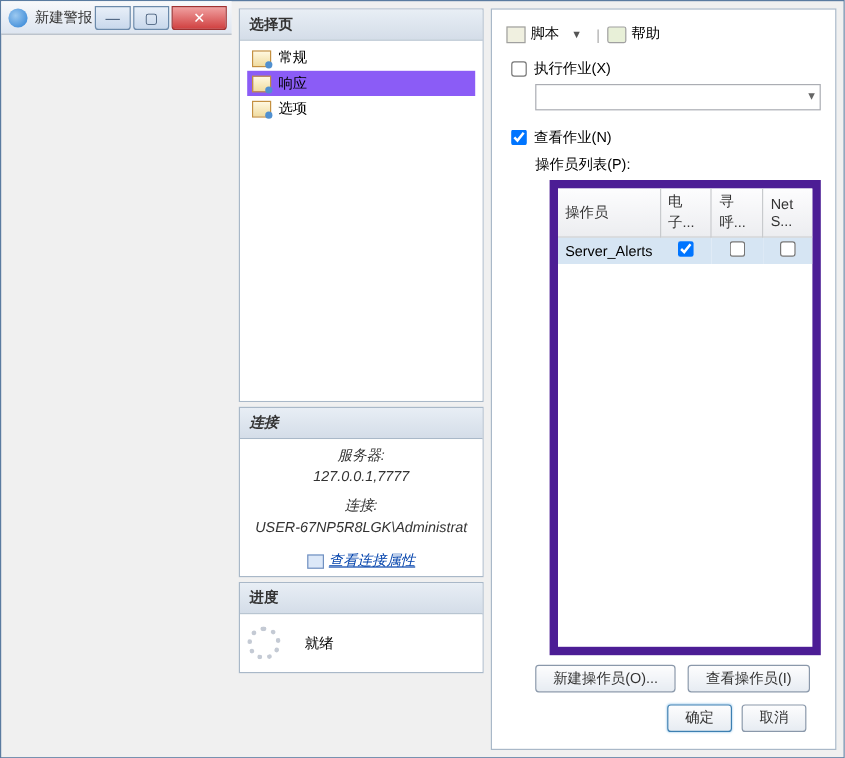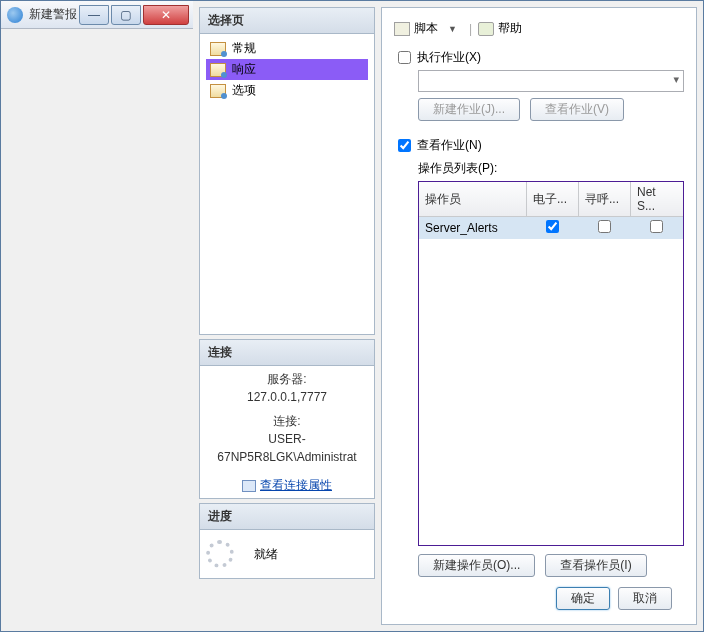--- a/index.html
+++ b/index.html
@@ -5,21 +5,21 @@
 * { box-sizing: border-box; margin: 0; padding: 0; font-family: "Microsoft YaHei", "Segoe UI", Tahoma, sans-serif; font-size: 12px; }
 body { background: #fff; }
 .window { width: 704px; height: 632px; border: 1px solid #5a7ba0; background: #f0f0f0; display: flex; flex-direction: row; }
 .titlebar { height: 28px; background: linear-gradient(#f8f9fb, #dde5f0); display: flex; align-items: center; border-bottom: 1px solid #b0b8c4; }
 .title-icon { width: 16px; height: 16px; margin: 0 6px; background: radial-gradient(circle at 6px 6px, #9cc9f0, #2a7fd4); border-radius: 50%; }
 .title-text { flex: 1; color: #333; }
 .win-controls { display: flex; height: 20px; margin-right: 4px; }
 .win-btn { width: 30px; height: 20px; margin-left: 2px; display: flex; align-items: center; justify-content: center; border: 1px solid #6b8aab; border-radius: 0 0 3px 3px; background: linear-gradient(#e8eff8, #c8d8ec); color: #3a5270; cursor: pointer; }
 .win-btn.close { width: 46px; background: linear-gradient(#f0a0a0, #d04040); color: #fff; border-color: #a03030; }
 .body { flex: 1; display: flex; padding: 6px; gap: 6px; min-height: 0; }
-.sidebar { width: 176px; display: flex; flex-direction: column; gap: 0; }
+.sidebar { width: 204px; display: flex; flex-direction: column; gap: 0; }
 .panel { border: 1px solid #a9b8c8; background: #fff; }
 .panel-header { background: linear-gradient(#e8eef5, #d4dde8); padding: 4px 8px; font-weight: bold; border-bottom: 1px solid #a9b8c8; color: #333; }
 .panel-body { padding: 4px 6px; background: #fff; }
 .nav-item { display: flex; align-items: center; padding: 2px 4px; gap: 6px; cursor: pointer; }
 .nav-item.selected { background: #8b5cf6; }
 .nav-icon { width: 16px; height: 14px; border: 1px solid #c49040; background: linear-gradient(#fff8e0, #f0dca0); position: relative; }
 .nav-icon::after { content: ''; position: absolute; right: -2px; bottom: -2px; width: 6px; height: 6px; background: #5090d0; border-radius: 50%; }
 .conn-body { font-size: 12px; line-height: 1.5; color: #333; text-align: center; }
 .link { color: #0645ad; text-decoration: underline; cursor: pointer; }
 .link-icon { display: inline-block; width: 14px; height: 12px; border: 1px solid #7090c0; background: #dce8f8; margin-right: 4px; vertical-align: middle; }
@@ -34,35 +34,35 @@
 .chk-row { display: flex; align-items: center; gap: 6px; margin: 0 0; }
 .chk-row input[type=checkbox] { width: 13px; height: 13px; }
 .combo { width: 100%; height: 22px; border: 1px solid #abadb3; background: #fff; margin: 4px 0; position: relative; }
 .combo::after { content: '▾'; position: absolute; right: 4px; top: 2px; color: #666; font-size: 11px; }
 .btn-row { display: flex; gap: 10px; margin: 6px 0; }
 .btn { height: 23px; padding: 0 14px; border: 1px solid #8a98aa; border-radius: 3px; background: linear-gradient(#fdfdfe, #e7ecf2); cursor: pointer; display: inline-flex; align-items: center; color: #333; }
 .btn:disabled, .btn.disabled { color: #9a9a9a; cursor: default; }
 .btn.primary { border-color: #3c7fb1; box-shadow: 0 0 2px #7ab8e6; }
 .notify-block { margin-top: 10px; }
 .sublabel { margin: 6px 0 4px 20px; }
-.grid { flex: 1; border: 1px solid #4c1d95; background: #fff; margin-left: 20px; min-height: 280px; overflow: hidden; }
+.grid { flex: 1; border: 7px solid #4c1d95; background: #fff; margin-left: 32px; min-height: 280px; overflow: hidden; }
 .grid table { width: 100%; border-collapse: collapse; }
 .grid th { background: linear-gradient(#fdfdfe, #ecedf0); border: 1px solid #c8cacd; border-top: none; padding: 3px 6px; text-align: left; font-weight: normal; color: #333; }
 .grid th:first-child { border-left: none; }
 .grid th:last-child { border-right: none; }
 .grid td { padding: 3px 6px; border-right: 1px solid transparent; }
 .grid tr.sel td { background: #d6e5f3; }
 .col-op { width: auto; }
 .col-chk { width: 52px; text-align: center; }
 .grid td.col-chk { text-align: center; }
 .below-grid { margin-top: 8px; margin-left: 20px; display: flex; gap: 10px; }
 .footer { display: flex; justify-content: flex-end; gap: 8px; padding: 10px 12px 6px 0; }
 .side-top { flex: 0 0 auto; }
 .side-top .panel-body { height: 300px; }
-.side-mid { margin-top: 4px; }
+.side-mid { margin-top: 4px; font-style: italic; }
 .side-bot { margin-top: 4px; }
 </style>
 </head>
 <body>
 
 <div class="window">
   <div class="titlebar">
     <div class="title-icon"></div>
     <div class="title-text">新建警报</div>
     <div class="win-controls">
@@ -124,24 +124,20 @@
         <span>帮助</span>
       </div>
 
       <div class="form-area">
         <div class="chk-row">
           <input type="checkbox" style="">
           <span>执行作业(X)</span>
         </div>
         <div style="margin-left:20px">
           <div class="combo"></div>
-          <div class="btn-row">
-            <button class="btn disabled">新建作业(J)...</button>
-            <button class="btn disabled">查看作业(V)</button>
-          </div>
         </div>
 
         <div class="chk-row notify-block">
           <input type="checkbox" checked="" style="">
           <span>查看作业(N)</span>
         </div>
         <div class="sublabel">操作员列表(P):</div>
 
         <div class="grid">
           <table>

